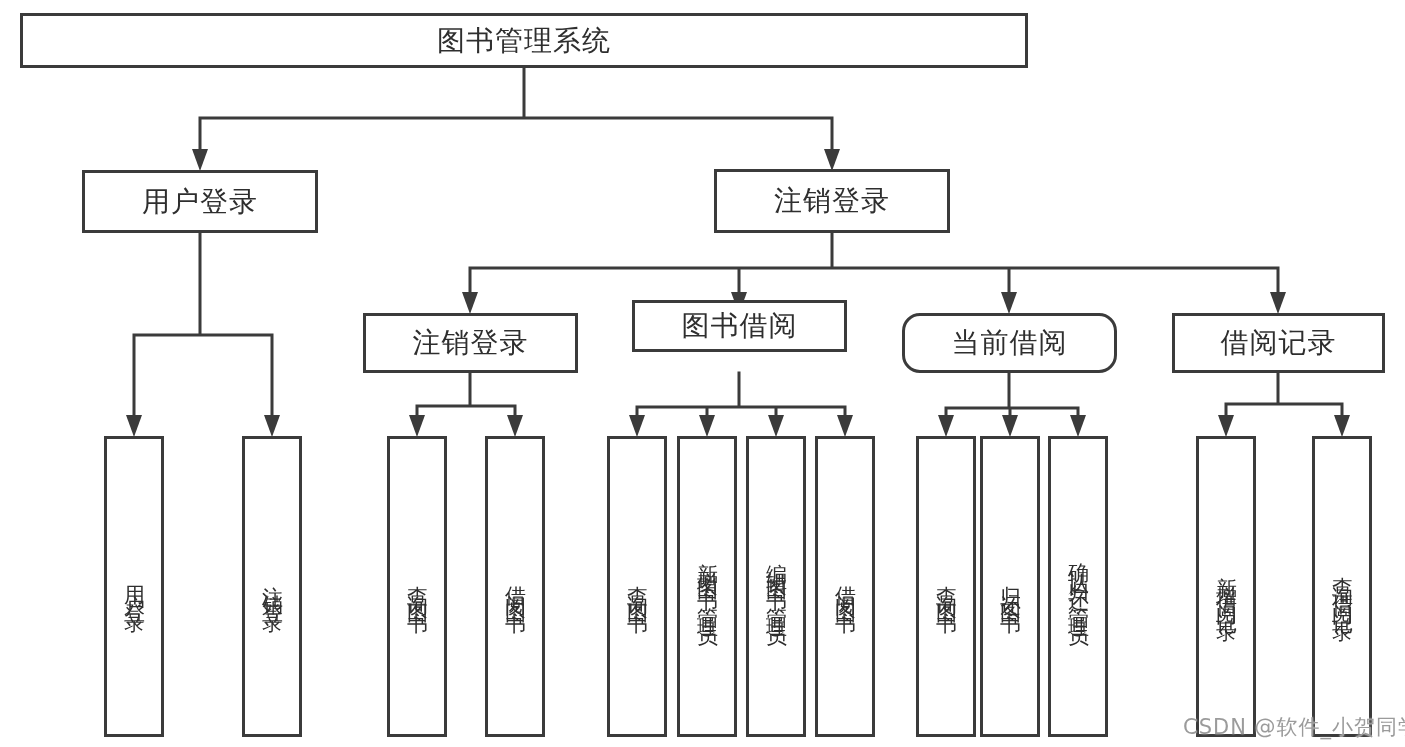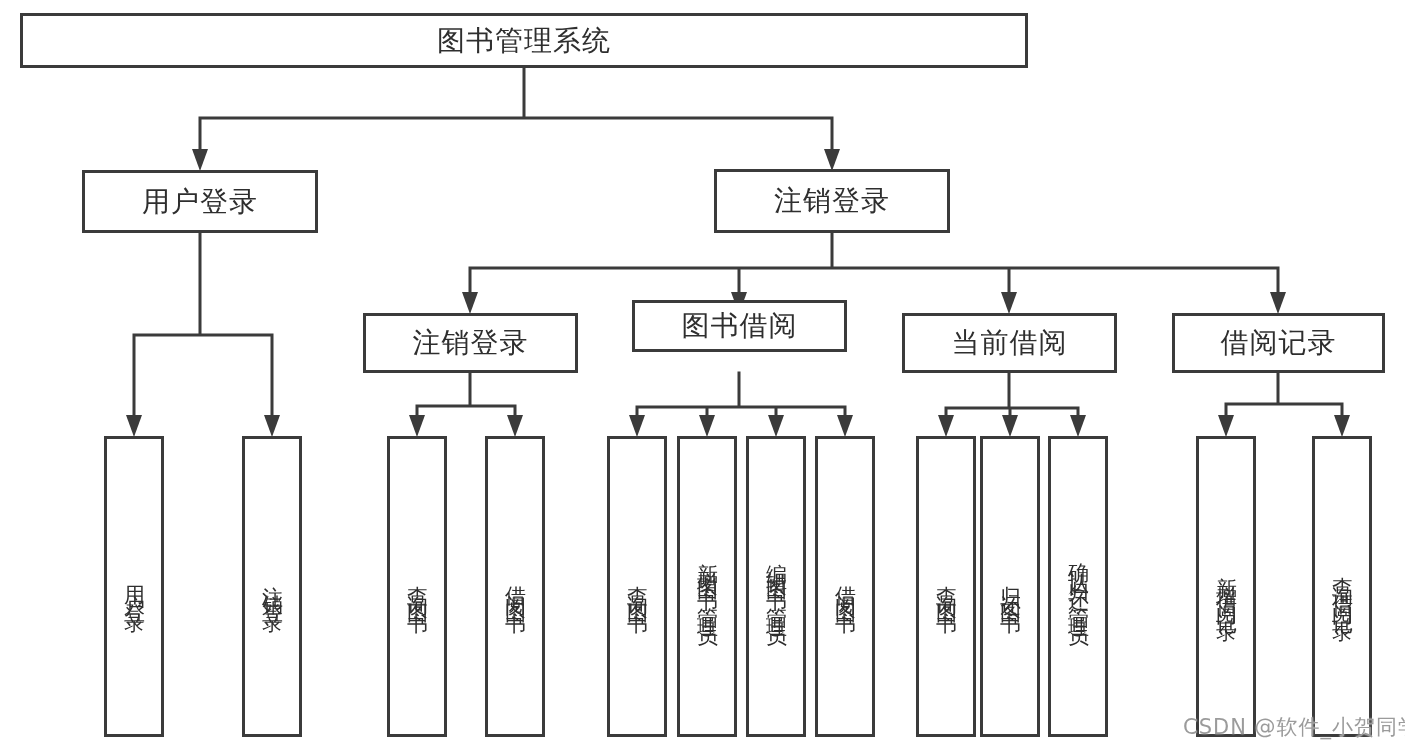--- a/index.html
+++ b/index.html
@@ -109,21 +109,21 @@
   <div class="box hbox" style="left:714px; top:169px; width:236px; height:64px;">
     <span>注销登录</span>
   </div>
 
   <div class="box hbox" style="left:363px; top:313px; width:215px; height:60px;">
     <span>注销登录</span>
   </div>
   <div class="box hbox" style="left:632px; top:300px; width:215px; height:52px;">
     <span>图书借阅</span>
   </div>
-  <div class="box hbox" style="left:902px; top:313px; width:215px; height:60px;">
+  <div class="box hbox" style="left:902px; top:313px; width:215px; height:60px;border-radius:18px;">
     <span>当前借阅</span>
   </div>
   <div class="box hbox" style="left:1172px; top:313px; width:213px; height:60px;">
     <span>借阅记录</span>
   </div>
 
   <div class="box vbox" style="left:104px; top:436px; width:60px; height:301px;">
     <span class="vtext">用户登录</span>
   </div>
   <div class="box vbox" style="left:242px; top:436px; width:60px; height:301px;">

